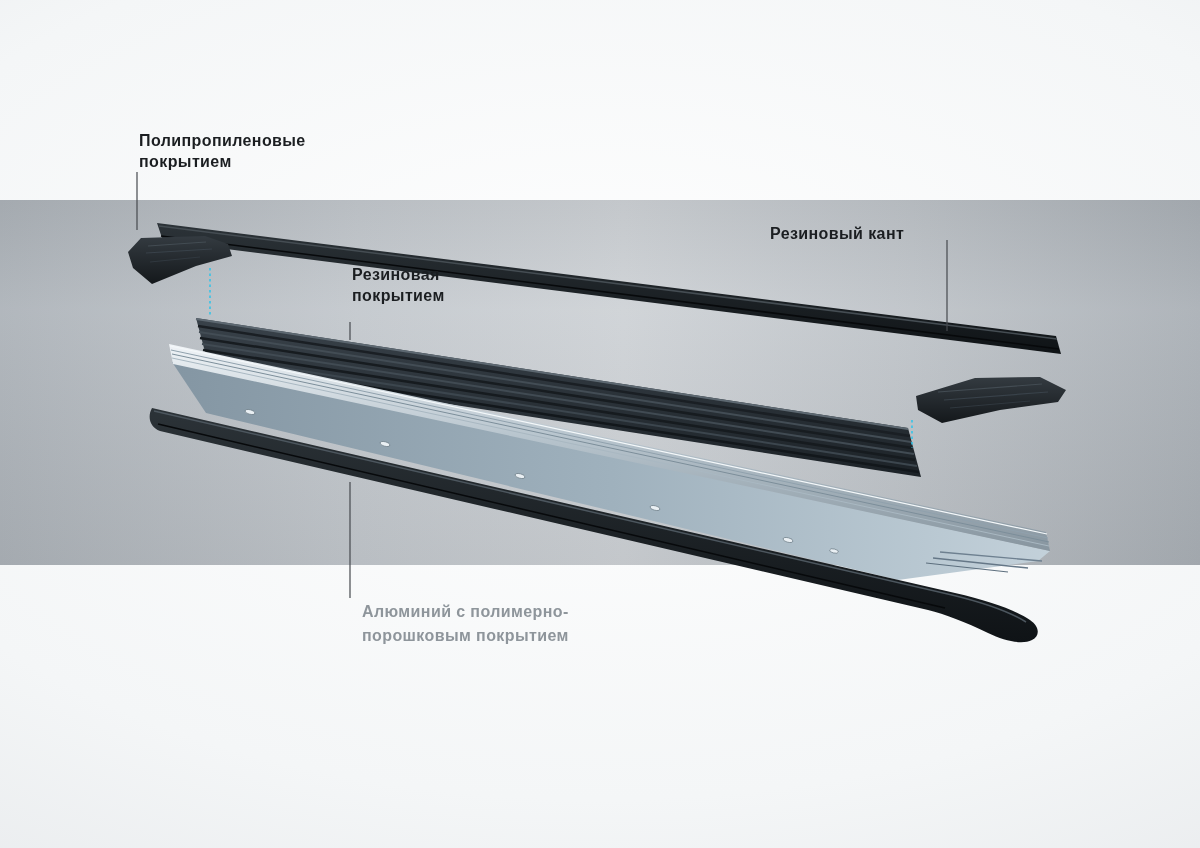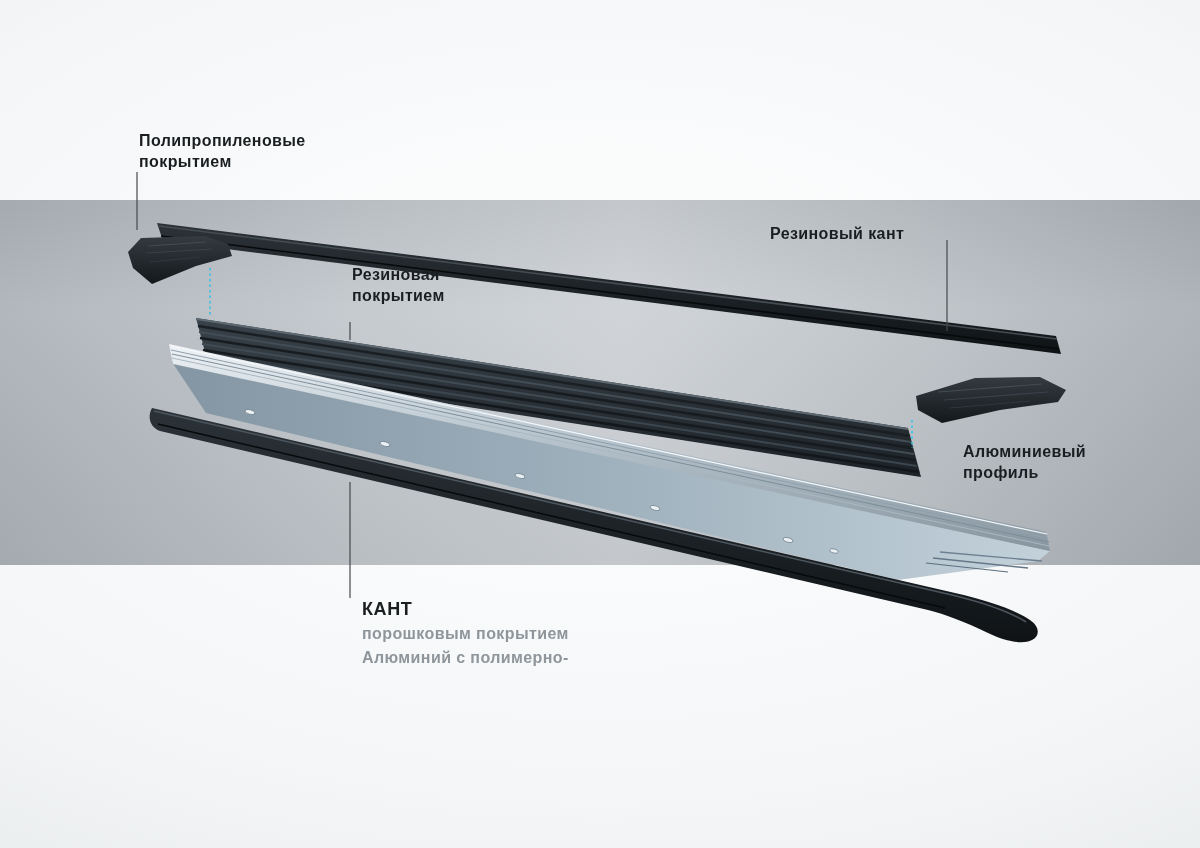--- a/index.html
+++ b/index.html
@@ -137,24 +137,19 @@
 
   <div class="lbl" style="left:770px;top:223px;">
     <span class="line">Резиновый кант</span>
   </div>
 
   <div class="lbl" style="left:352px;top:264px;">
     <span class="line">Резиновая</span>
     <span class="line">покрытием</span>
   </div>
 
-  <div class="lbl" style="left:963px;top:441px;">
-    <span class="line">Алюминиевый</span>
-    <span class="line">профиль</span>
-  </div>
 
   <div class="lbl" style="left:362px;top:598px;">
-    <span class="line lbl-kant-title">КАНТ</span>
+    <span class="line lbl-muted">Алюминий с полимерно-</span>
     <span class="line lbl-muted">порошковым покрытием</span>
-    <span class="line lbl-muted">Алюминий с полимерно-</span>
   </div>
 
 </div>
 
 </body></html>

